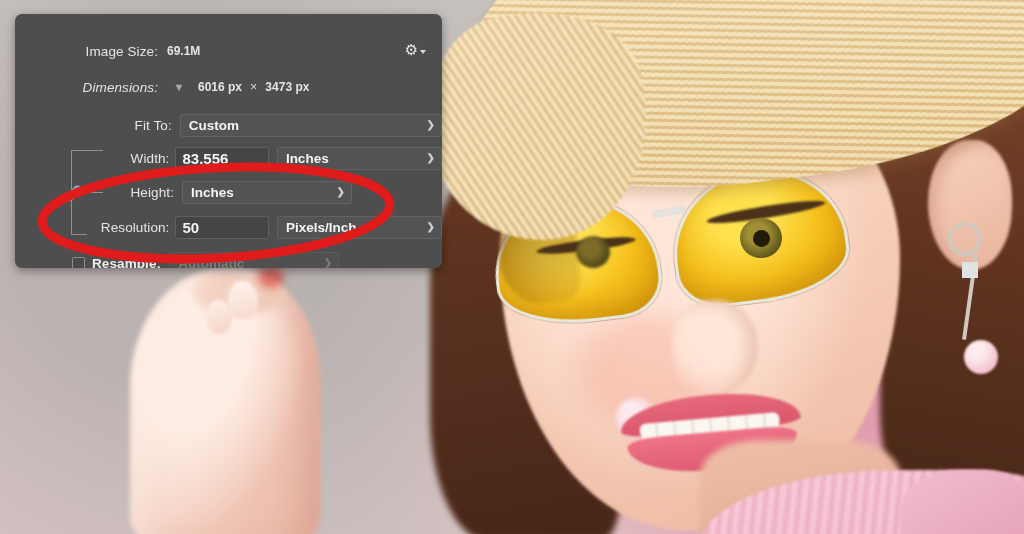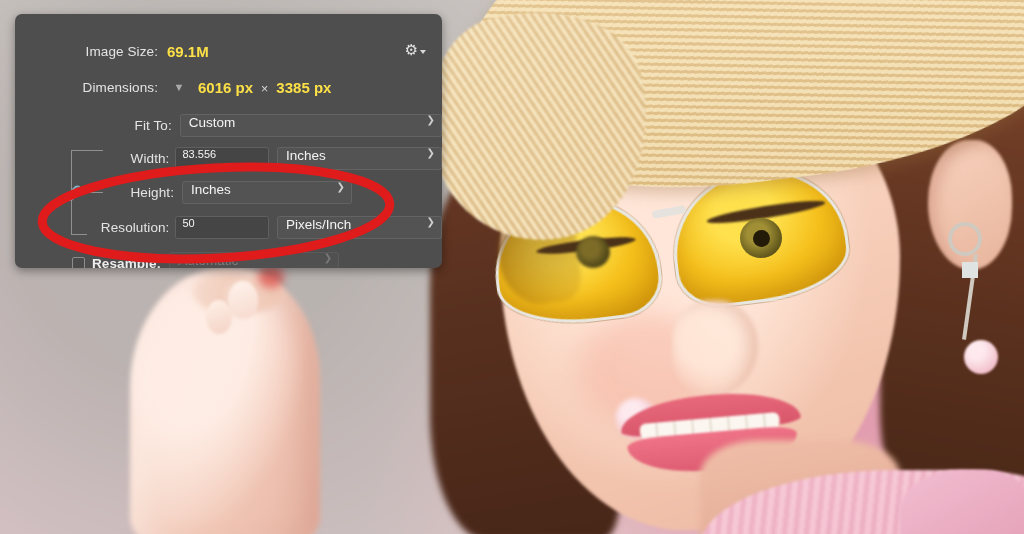--- a/index.html
+++ b/index.html
@@ -399,22 +399,22 @@
 
   .lbl {
     text-align: right;
     color: #e4e4e4;
     font-size: 13.5px;
     letter-spacing: .1px;
     white-space: nowrap;
   }
 
   .val {
-    color: #fde047;
-    font-size: 15px;
+    color: #e5e5e5;
+    font-size: 12px;
     font-weight: 700;
   }
 
   
   #row-imagesize { top: 22px; }
   #row-imagesize .lbl { width: 143px; }
   #row-imagesize .val { margin-left: 9px; font-weight: 700; }
 
   .gear-btn {
     position: absolute;
@@ -425,59 +425,59 @@
   .gear-caret {
     width: 0; height: 0;
     border-left: 3.5px solid transparent;
     border-right: 3.5px solid transparent;
     border-top: 4px solid #d8d8d8;
     margin-top: 5px;
   }
 
   
   #row-dimensions { top: 58px; }
-  #row-dimensions .lbl { width: 143px; }
+  #row-dimensions .lbl { width: 143px; font-style: italic; }
   .dim-caret {
     width: 26px; height: 20px;
     margin-left: 8px;
     display: flex; align-items: center; justify-content: center;
     color: #a9a9a9;
     font-size: 11px;
   }
   .dim-vals { margin-left: 6px; display: flex; align-items: flex-end; gap: 8px; }
   .dim-x { color: #d6d6d6; font-weight: 400; font-size: 12.5px; }
 
   
   .frow { height: 26px; }
   .frow .lbl { width: 143px; font-weight: 400; margin-left: 16px; }
 
   .field {
     margin-left: 6px;
     width: 96px; height: 23px;
     background: #454545;
     border: 1px solid #606060;
     border-radius: 2.5px;
-    display: flex; align-items: flex-start;
+    display: flex; align-items: center;
     padding: 0 6px;
     color: #f4f4f4;
-    font-size: 11px;
-    font-weight: 400;
+    font-size: 15px;
+    font-weight: 700;
   }
 
   .select {
     margin-left: 8px;
     width: 170px; height: 23px;
     background: #535353;
     border: 1px solid #636363;
     border-radius: 2.5px;
-    display: flex; justify-content: space-between;
+    display: flex; align-items: center; justify-content: space-between;
     padding: 0 6px 0 8px;
     color: #f4f4f4;
     font-size: 13.5px;
-    font-weight: 400;
+    font-weight: 700;
   }
   .select.wide { width: 266px; }
   .select.disabled { color: #7c7c7c; background: #505050; border-color: #5a5a5a; }
   .chev { color: #cfcfcf; font-size: 10px; line-height: 1; }
   .select.disabled .chev { color: #797979; }
 
   #row-fitto  { top: 98px; }
   #row-width  { top: 131px; }
   #row-height { top: 165px; }
   #row-res    { top: 200px; }
@@ -601,21 +601,21 @@
       <span class="gear-glyph">⚙</span>
       <span class="gear-caret"></span>
     </div>
 
     <div class="row" id="row-dimensions">
       <div class="lbl">Dimensions:</div>
       <div class="dim-caret">▼</div>
       <div class="dim-vals">
         <span class="val">6016 px</span>
         <span class="dim-x">×</span>
-        <span class="val">3385 px</span>
+        <span class="val">3473 px</span>
       </div>
     </div>
 
     <div class="row frow" id="row-fitto">
       <div class="lbl">Fit To:</div>
       <div class="select wide">
         <span>Custom</span>
         <span class="chev">❯</span>
       </div>
     </div>

